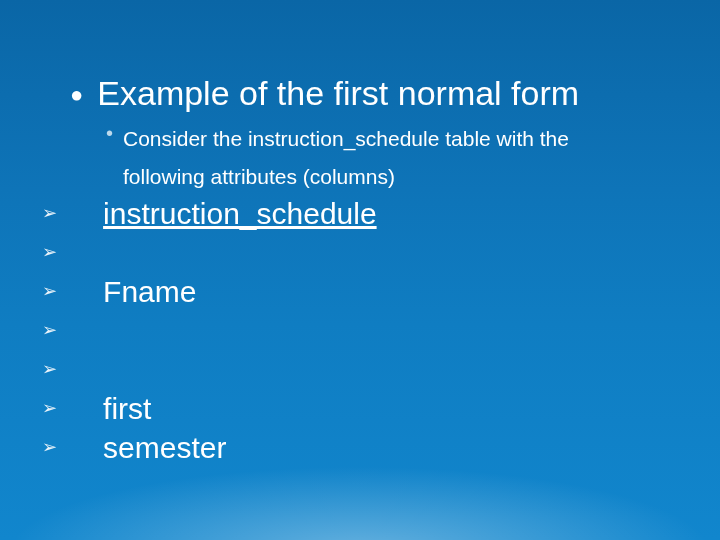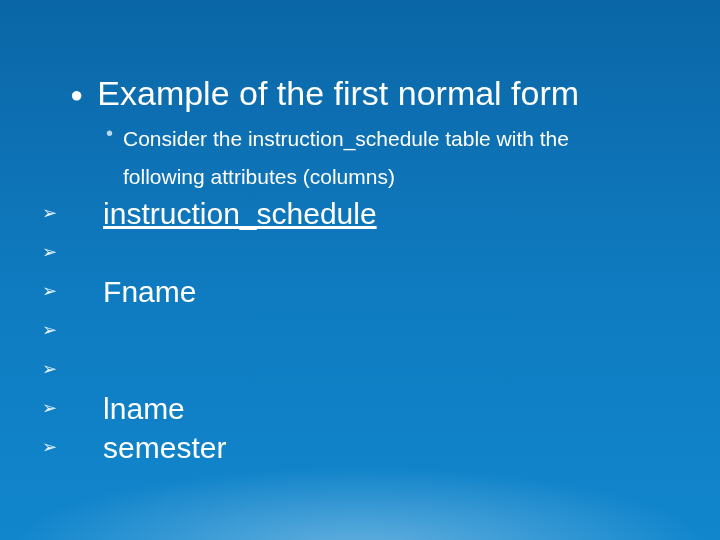--- a/index.html
+++ b/index.html
@@ -110,21 +110,21 @@
         <span class="item-text">Fname</span>
       </div>
       <div class="arrow-line">
         <span class="arrow">➢</span>
       </div>
       <div class="arrow-line">
         <span class="arrow">➢</span>
       </div>
       <div class="arrow-line">
         <span class="arrow">➢</span>
-        <span class="item-text">lname</span>
+        <span class="item-text">first</span>
       </div>
       <div class="arrow-line">
         <span class="arrow">➢</span>
         <span class="item-text">semester</span>
       </div>
     </div>
 
 </div>
 
 </body></html>

